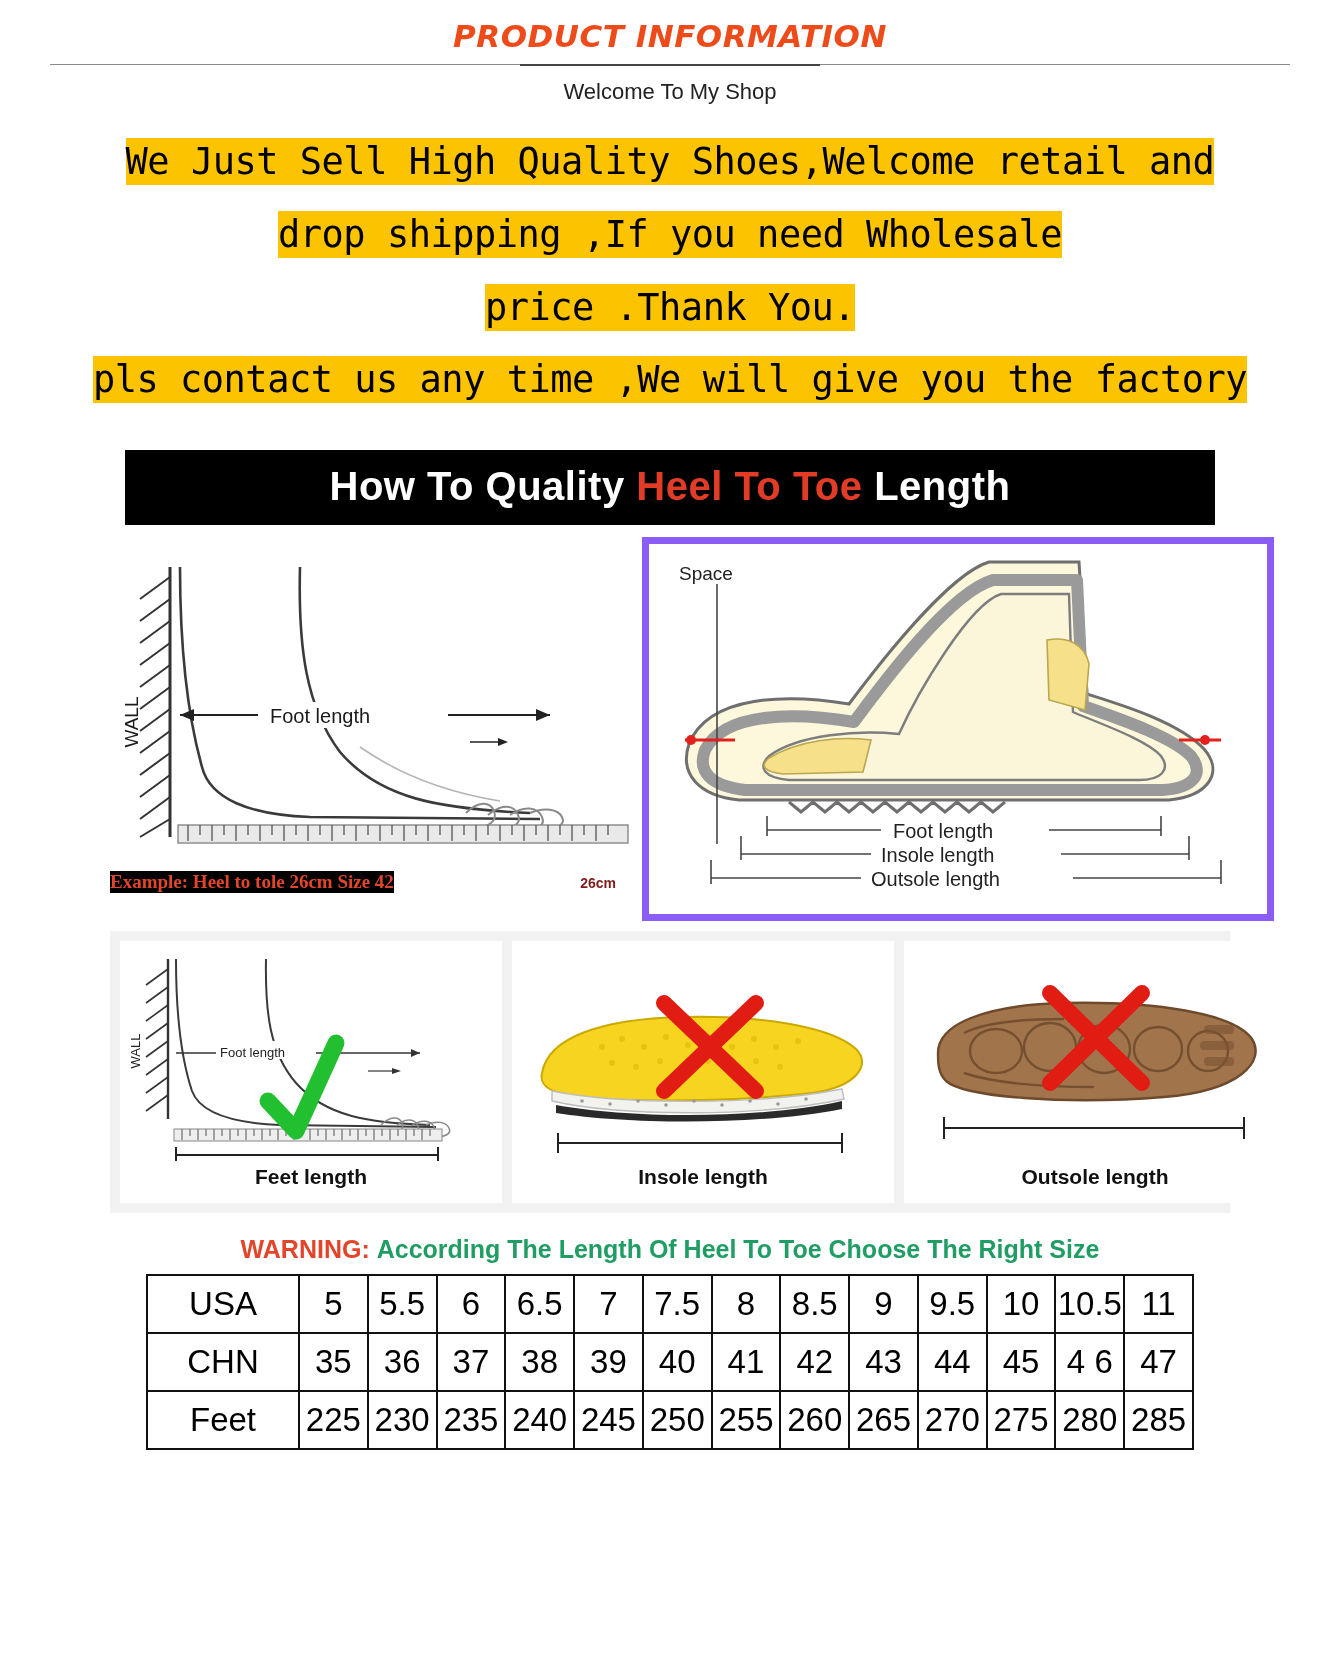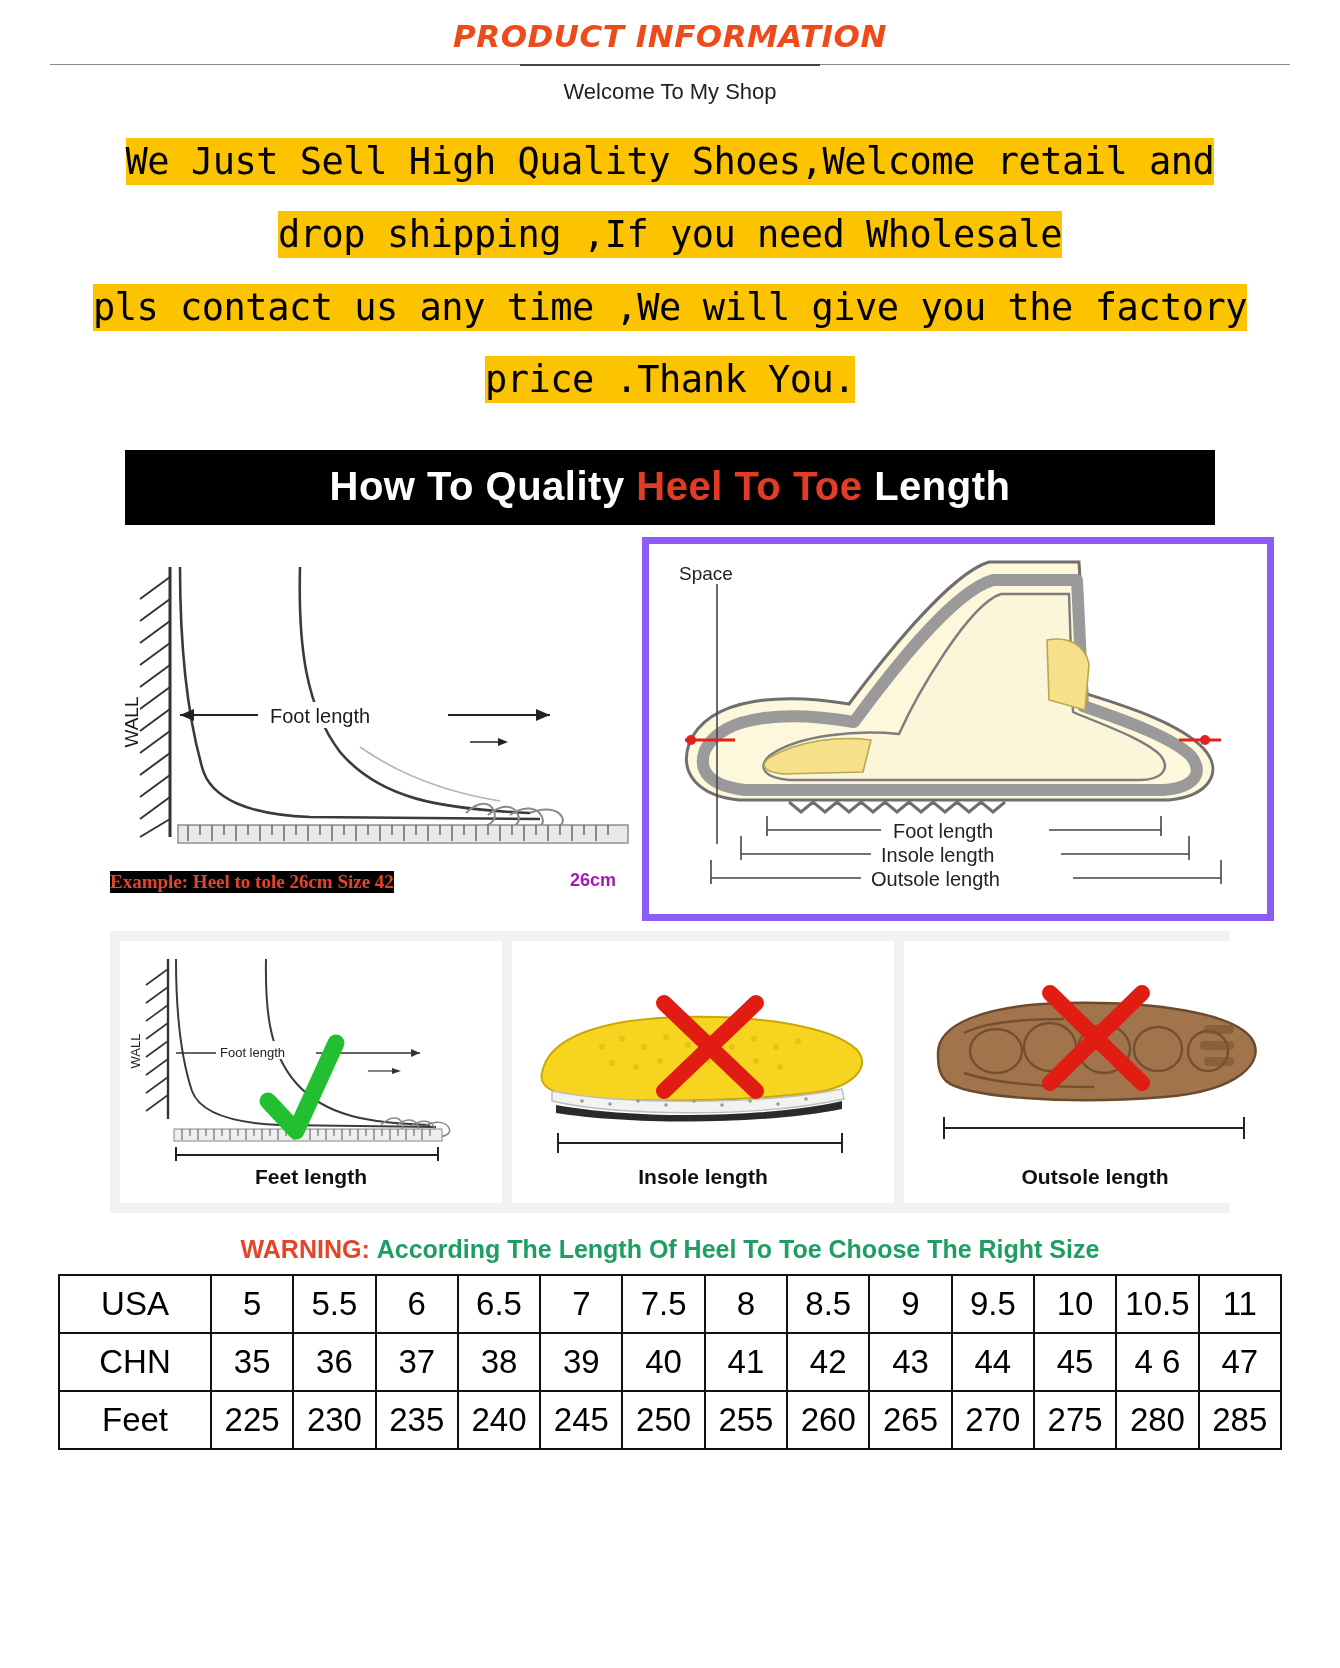--- a/index.html
+++ b/index.html
@@ -108,23 +108,23 @@
   .panel-caption-left {
     color: #e2452a;
     font-weight: bold;
     font-size: 19px;
     font-family: Liberation Serif, serif;
     margin-top: 4px;
     display: inline-block;
     background: #000000;
   }
   .cm-label {
-    color: #a21caf;
+    color: #7f1d1d;
     font-weight: bold;
-    font-size: 18px;
+    font-size: 14px;
     position: absolute;
     right: 14px;
     bottom: 2px;
   }
 
   
   .examples {
     display: flex;
     gap: 10px;
     background: #f2f2f2;
@@ -155,21 +155,21 @@
   }
   .warning .w-word { color: #e2452a; font-weight: bold; }
   .warning .w-text { color: #1f9d63; font-weight: bold; }
 
   
   .size-table-wrap {
     padding: 0 6px;
   }
   table.size-table {
     border-collapse: collapse;
-    width: 1224px;
+    width: 1048px;
     margin: 0 auto;
     table-layout: fixed;
   }
   table.size-table td {
     border: 2px solid #111;
     text-align: center;
     font-family: "Liberation Sans", sans-serif;
     font-size: 33px;
     height: 56px;
     padding: 0;
@@ -188,22 +188,22 @@
 <div class="header">
   <div class="header-title">PRODUCT INFORMATION</div>
   <div class="header-rule"></div>
   <div class="header-rule-inner"></div>
   <div class="header-sub">Welcome To My Shop</div>
 </div>
 
 <div class="promo">
   <div class="promo-line"><span class="hl">We Just Sell High Quality Shoes,Welcome retail and</span></div>
   <div class="promo-line"><span class="hl">drop shipping ,If you need Wholesale</span></div>
+  <div class="promo-line"><span class="hl">price .Thank You.</span></div>
   <div class="promo-line"><span class="hl">pls contact us any time ,We will give you the factory</span></div>
-  <div class="promo-line"><span class="hl">price .Thank You.</span></div>
 </div>
 
 <div class="measure-wrap">
 
   <div class="measure-title">
     <span>How To Quality </span><span class="red">Heel To Toe</span><span> Length</span>
   </div>
 
   <div class="panels">
 

